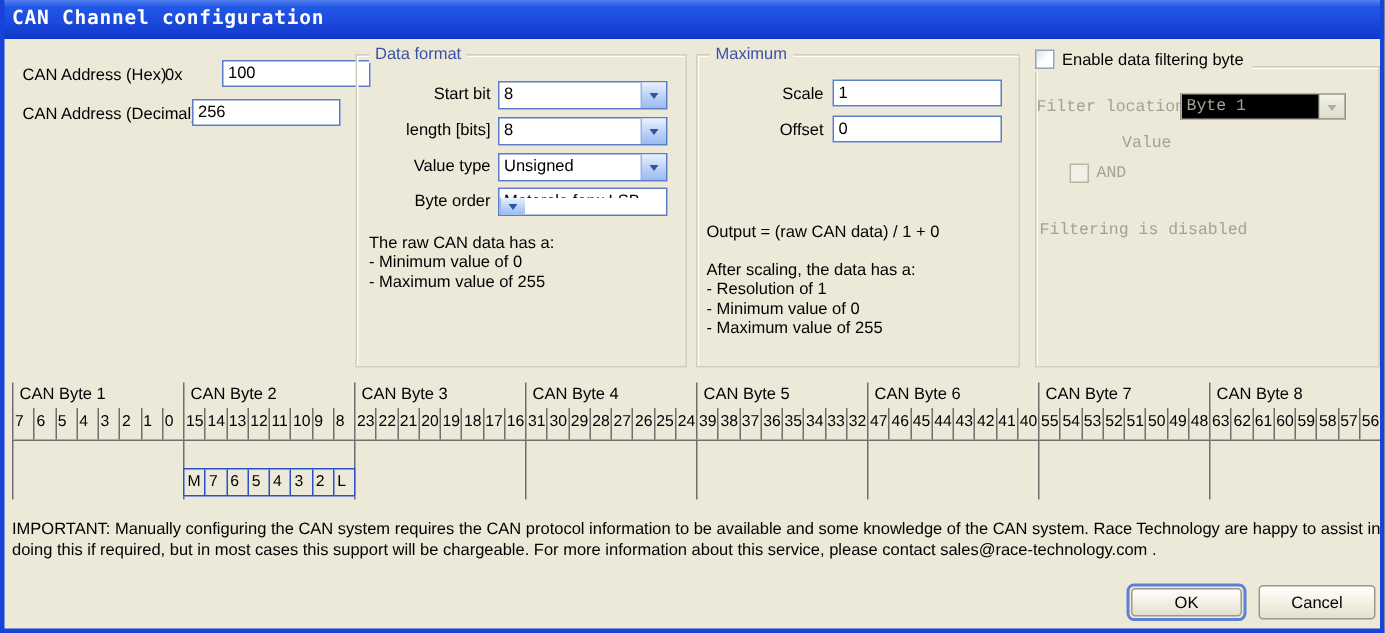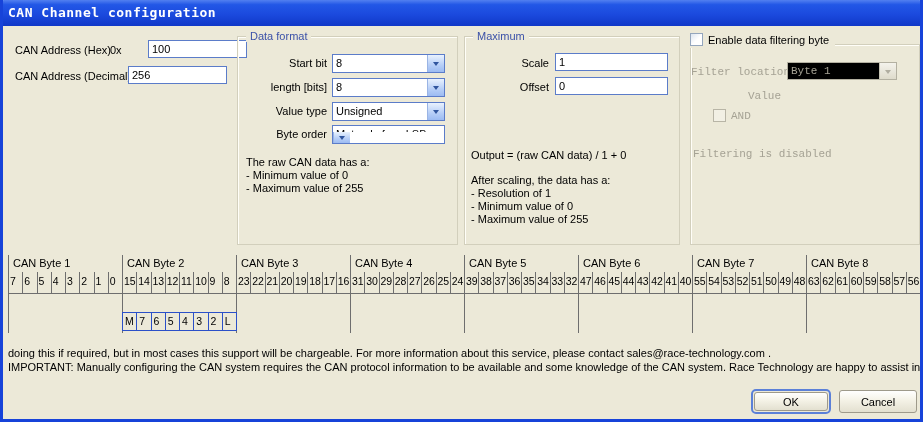--- a/index.html
+++ b/index.html
@@ -250,22 +250,22 @@
         <div class="sel-cell sb">6</div>
         <div class="sel-cell sb">5</div>
         <div class="sel-cell sb">4</div>
         <div class="sel-cell sb">3</div>
         <div class="sel-cell sb">2</div>
         <div class="sel-cell sb">L</div>
       </div>
   </div>
 
   <div class="notice">
+    <div>IMPORTANT: Manually configuring the CAN system requires the CAN protocol information to be available and some knowledge of the CAN system. Race Technology are happy to assist in</div>
     <div>doing this if required, but in most cases this support will be chargeable. For more information about this service, please contact sales@race-technology.com .</div>
-    <div>IMPORTANT: Manually configuring the CAN system requires the CAN protocol information to be available and some knowledge of the CAN system. Race Technology are happy to assist in</div>
   </div>
 
   <div class="ok-ring">
     <div class="btn">OK</div>
   </div>
   <div class="btn cancel">Cancel</div>
 
   <div class="win-border"></div>
 </div>
 

